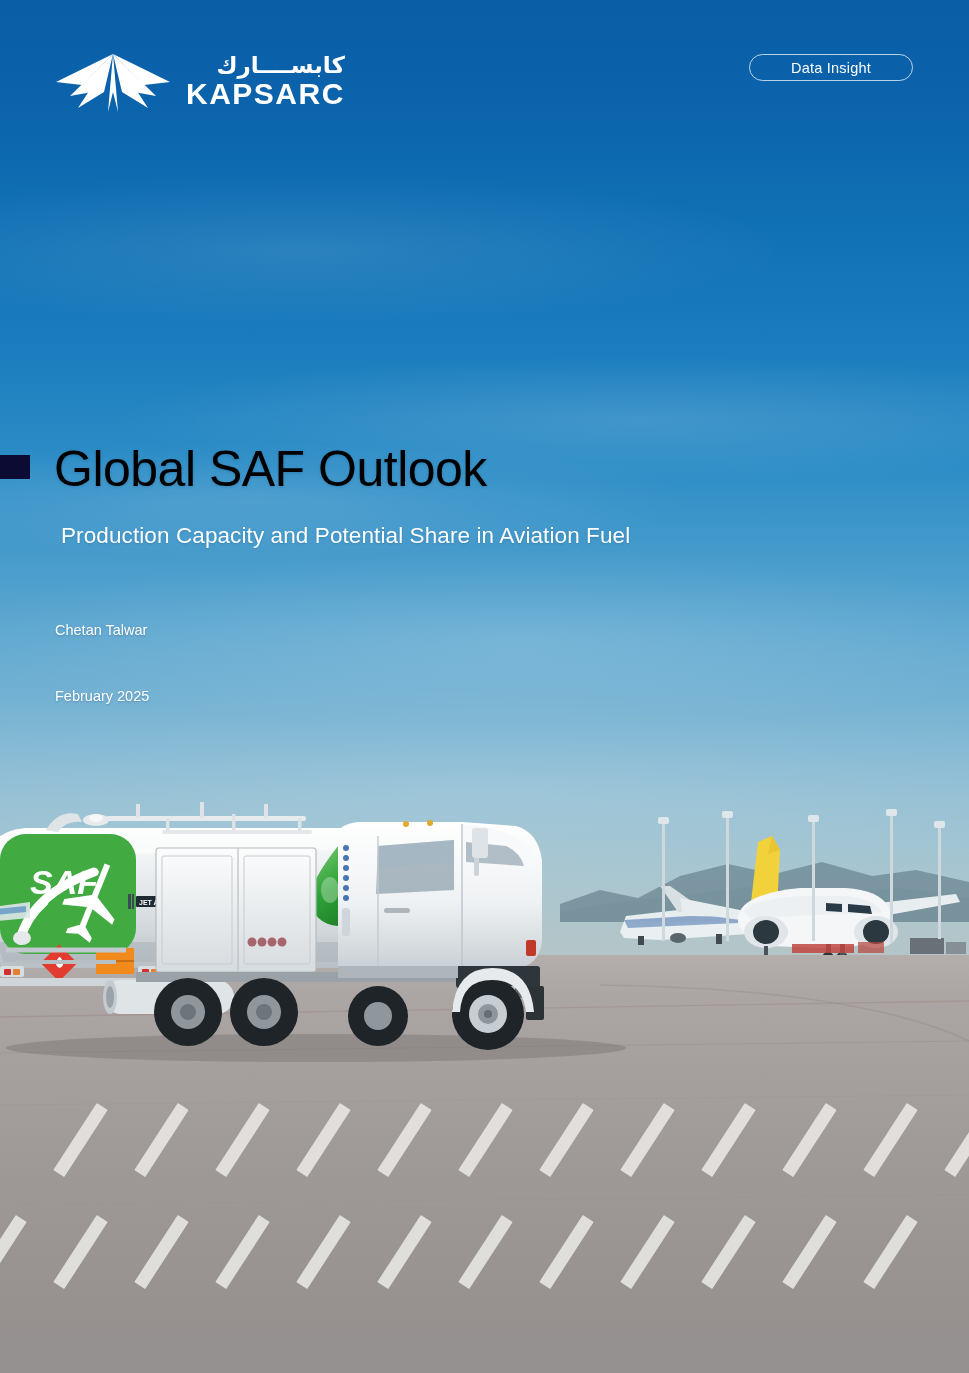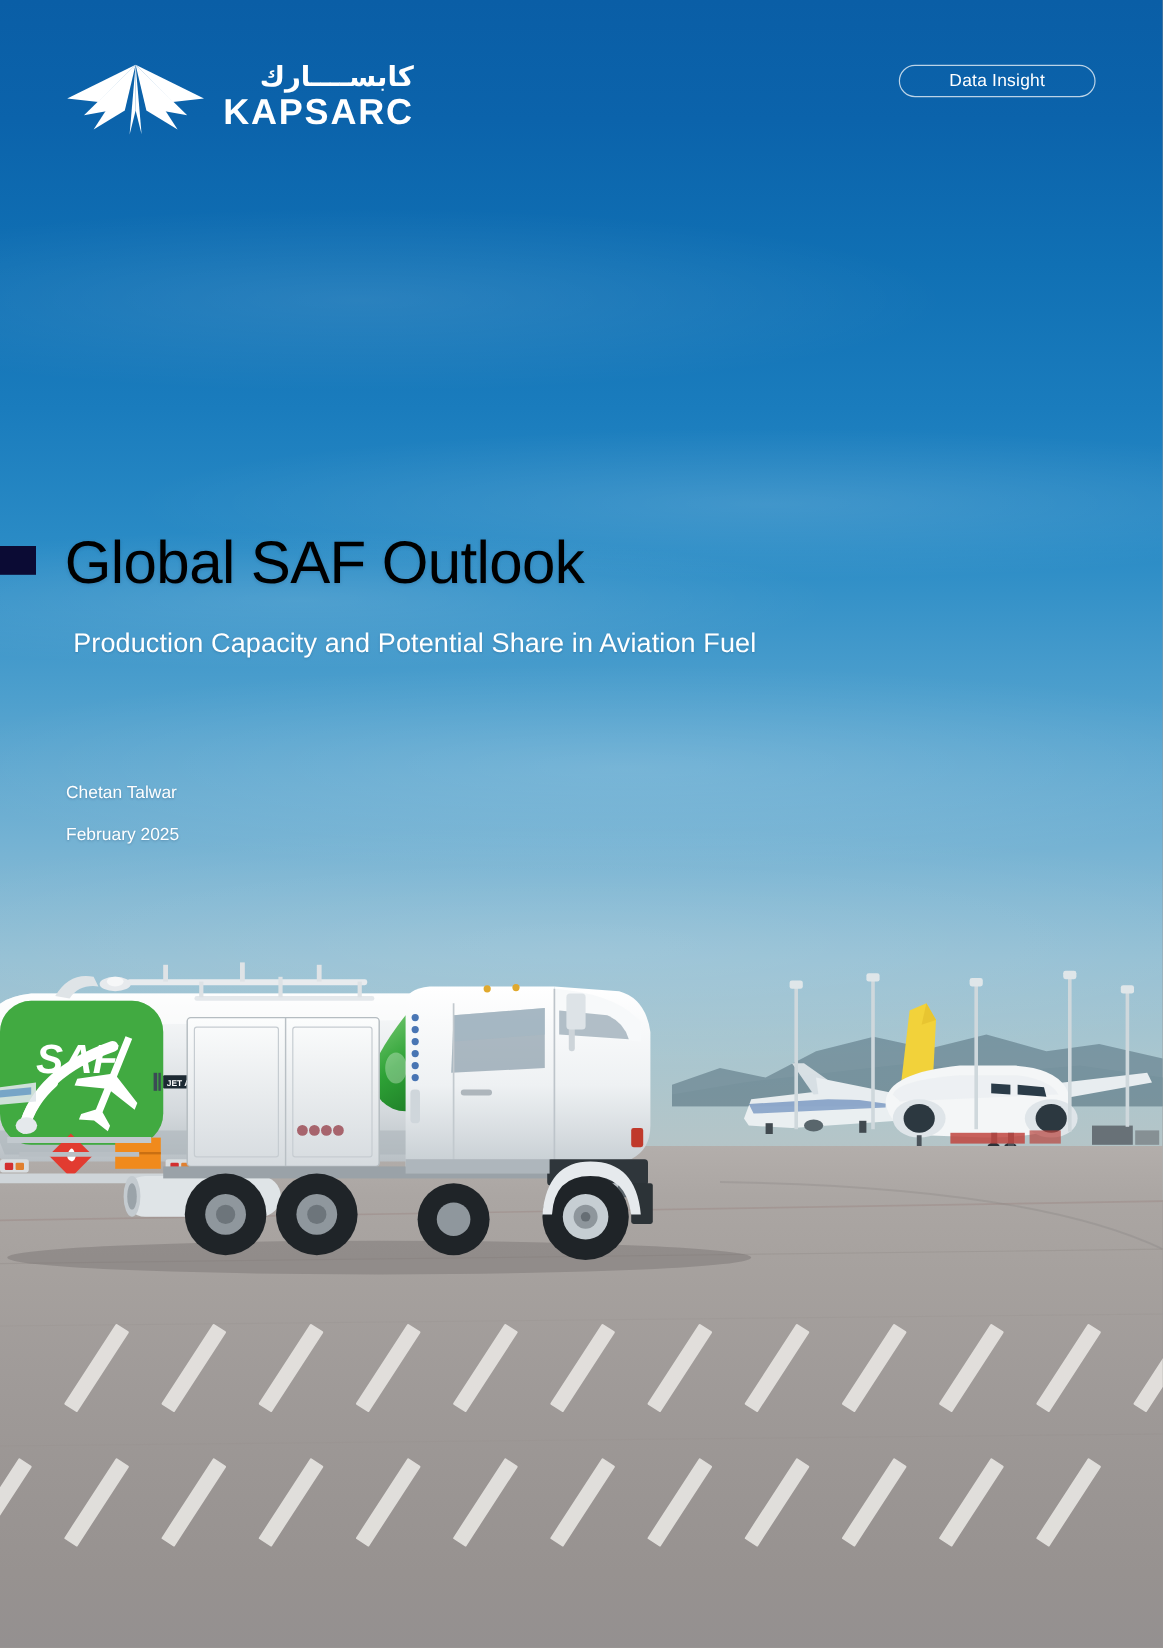--- a/index.html
+++ b/index.html
@@ -122,21 +122,21 @@
     font-family:"Liberation Sans", sans-serif;
     text-shadow:0 1px 3px rgba(0,40,80,.18);
   }
   .subtitle {
     position:absolute; left:61px; top:522px;
     color:#ffffff; font-size:22.5px; line-height:28px;
     font-weight:400; letter-spacing:.1px;
     text-shadow:0 1px 2px rgba(0,40,80,.2);
   }
   .author {
-    position:absolute; left:55px; top:652px;
+    position:absolute; left:55px; top:621px;
     color:#ffffff; font-size:14.5px; line-height:19px;
     text-shadow:0 1px 2px rgba(0,40,80,.25);
   }
   .date {
     position:absolute; left:55px; top:687px;
     color:#ffffff; font-size:14.5px; line-height:19px;
     text-shadow:0 1px 2px rgba(0,40,80,.25);
   }
 </style>
 </head>

